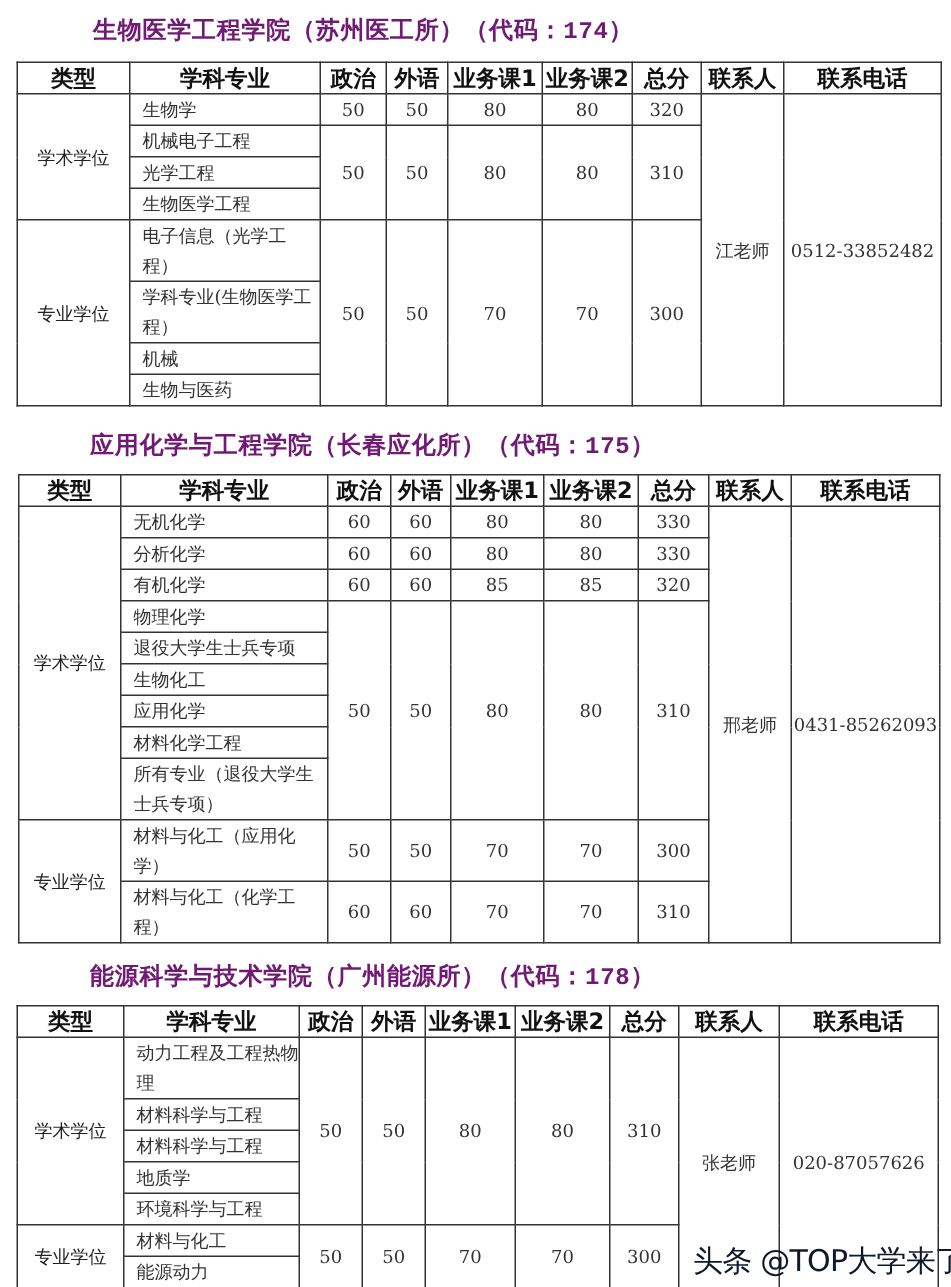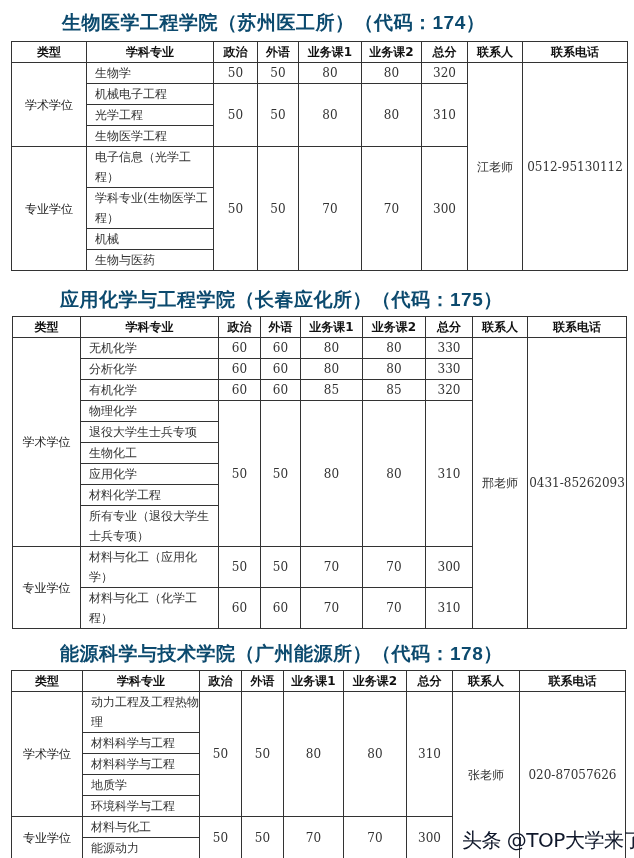--- a/index.html
+++ b/index.html
@@ -1,22 +1,22 @@
 <!DOCTYPE html>
 <html><head>
 <meta charset="utf-8">
 <style>
   html, body { margin:0; padding:0; background:#ffffff; }
   body { width:634px; height:858px; position:relative; overflow:hidden;
          font-family: "DejaVu Serif", "Liberation Serif", serif; color:#222; }
-  .section-title { position:absolute; color:#0c4a6e; font-size:19px; font-weight:bold;
-                   font-family: Liberation Sans, sans-serif; letter-spacing:0.5px; white-space:nowrap; }
+  .section-title { position:absolute; color:#701a75; font-size:16px; font-weight:bold;
+                   font-family: Liberation Mono, monospace; letter-spacing:0.5px; white-space:nowrap; }
   table.score { position:absolute; border-collapse:collapse; table-layout:fixed; font-size:12px; }
   table.score td, table.score th { border:1px solid #333; padding:0; text-align:center; vertical-align:middle; line-height:20px; }
-  table.score th { font-family:"DejaVu Sans", "Liberation Sans", sans-serif; font-weight:bold; font-size:12px; color:#111; }
+  table.score th { font-family:"DejaVu Sans", "Liberation Sans", sans-serif; font-weight:bold; font-size:15px; color:#111; }
   table.score td.major { text-align:left; padding-left:8px; line-height:20px; font-size:12px; color:#333; }
   table.score td.num { color:#333; font-size:12px; }
   .watermark { position:absolute; left:462px; top:827px; font-family:"DejaVu Sans","Liberation Sans",sans-serif;
                font-size:20px; color:#0f172a; white-space:nowrap; letter-spacing:-0.5px; }
 </style>
 </head>
 <body>
 
 <div class="section-title" style="left:62px; top:10px;">生物医学工程学院（苏州医工所）（代码：174）</div>
 <table class="score" style="left:11px; top:41px; width:616px;">
@@ -45,21 +45,21 @@
   </tr>
   <tr style="height:20px">
     <td rowspan="4">学术学位</td>
     <td class="major">生物学</td>
     <td class="num">50</td>
     <td class="num">50</td>
     <td class="num">80</td>
     <td class="num">80</td>
     <td class="num">320</td>
     <td rowspan="8" class="num">江老师</td>
-    <td rowspan="8" class="num">0512-95130112</td>
+    <td rowspan="8" class="num">0512-33852482</td>
   </tr>
   <tr style="height:20px">
     <td class="major">机械电子工程</td>
     <td rowspan="3" class="num">50</td>
     <td rowspan="3" class="num">50</td>
     <td rowspan="3" class="num">80</td>
     <td rowspan="3" class="num">80</td>
     <td rowspan="3" class="num">310</td>
   </tr>
   <tr style="height:20px">

